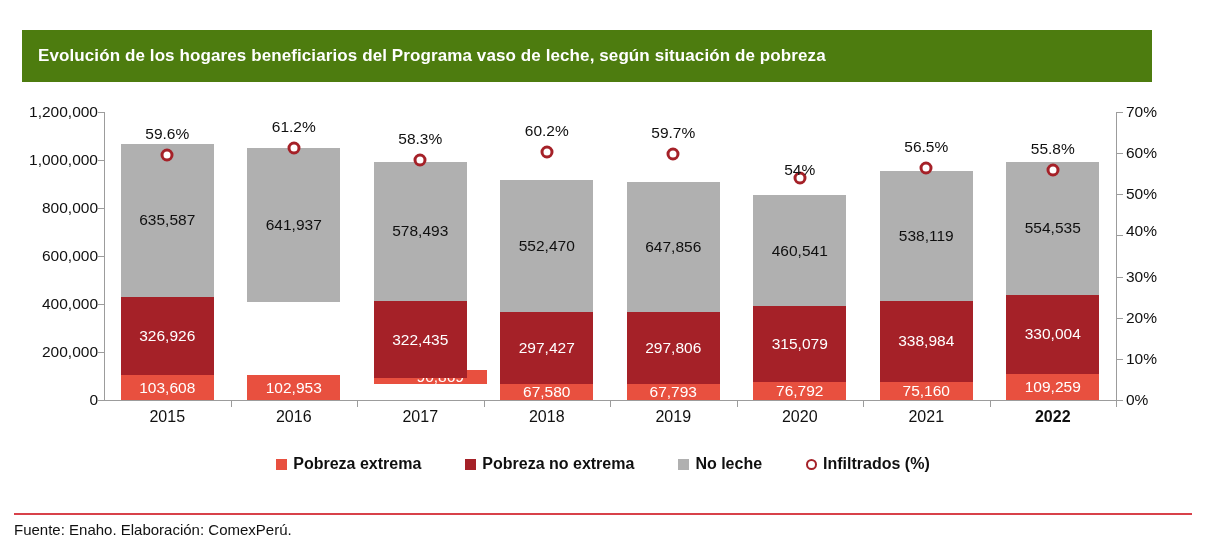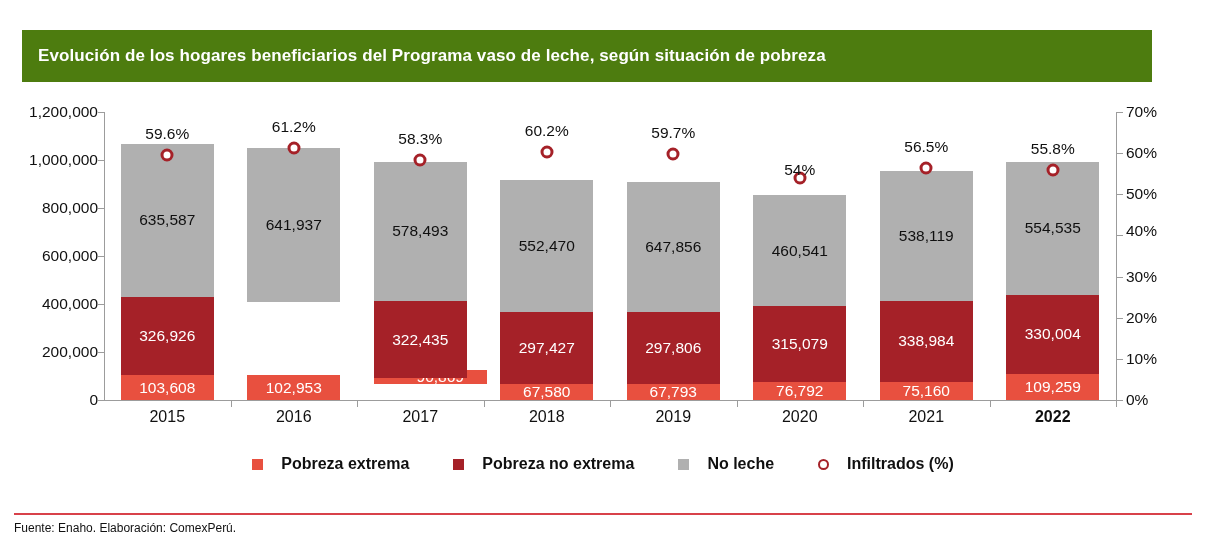--- a/index.html
+++ b/index.html
@@ -81,34 +81,34 @@
   .marker-label{
     position:absolute;font-size:15.5px;color:#101010;
     transform:translate(-50%,-100%);white-space:nowrap;
   }
 
   
   .legend{
     position:absolute;left:0;top:455px;width:1206px;
     display:flex;justify-content:center;align-items:center;gap:44px;
   }
-  .legend-item{display:flex;align-items:center;gap:18px;}
+  .legend-item{display:flex;align-items:center;gap:6px;}
   .legend-swatch{width:11px;height:11px;display:inline-block;}
   .legend-ring{
     width:11px;height:11px;border-radius:50%;
     border:2.5px solid #a52128;background:#ffffff;box-sizing:border-box;display:inline-block;
   }
   .legend-text{font-size:16px;color:#101010;font-weight:bold;white-space:nowrap;}
 
   
   .footer-rule{
     position:absolute;left:14px;top:513px;width:1178px;height:2px;background:#d8414a;
   }
   .footer-text{
-    position:absolute;left:14px;top:521px;font-size:12px;color:#111111;
+    position:absolute;left:14px;top:521px;font-size:15px;color:#111111;
   }
 </style>
 </head>
 <body>
 
 <div class="page">
 
   <div class="banner">
     <div class="banner-title">Evolución de los hogares beneficiarios del Programa vaso de leche, según situación de pobreza</div>
   </div>

